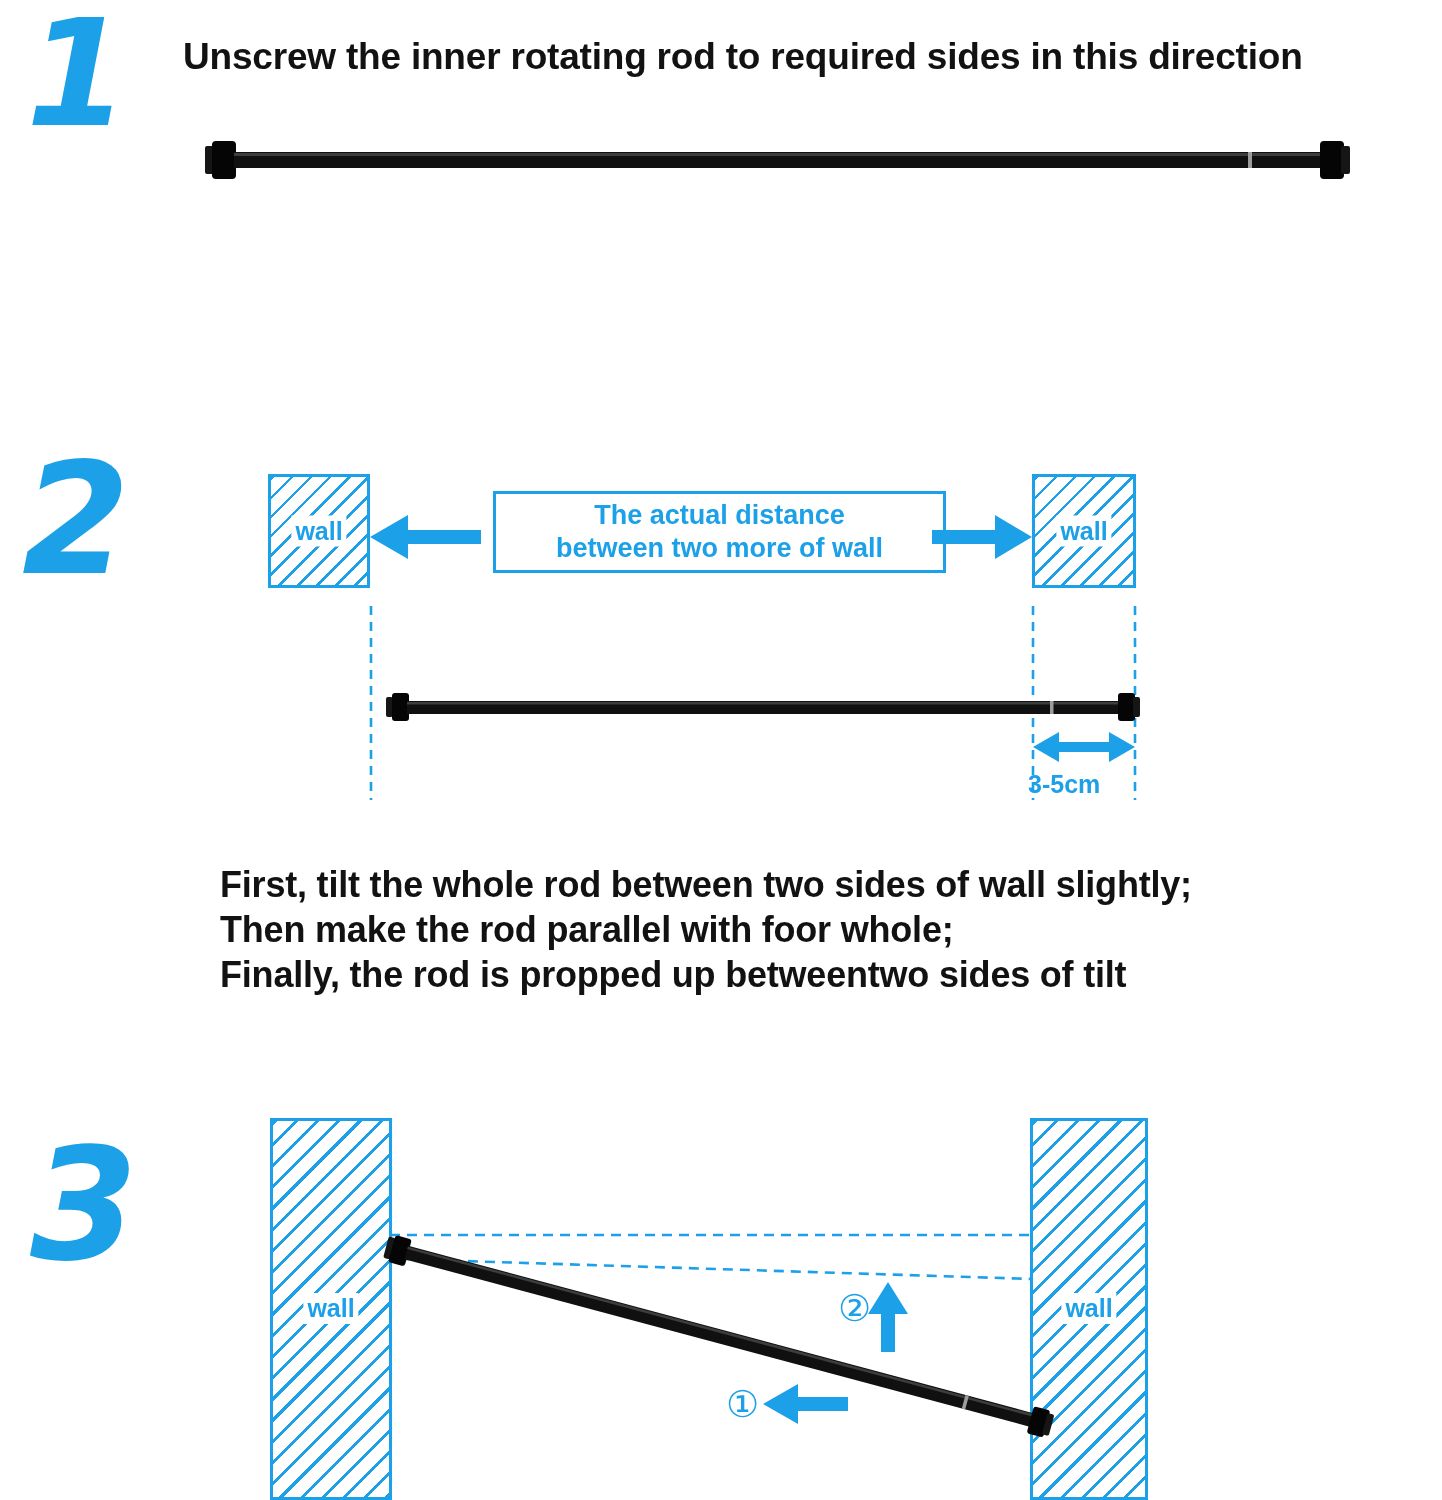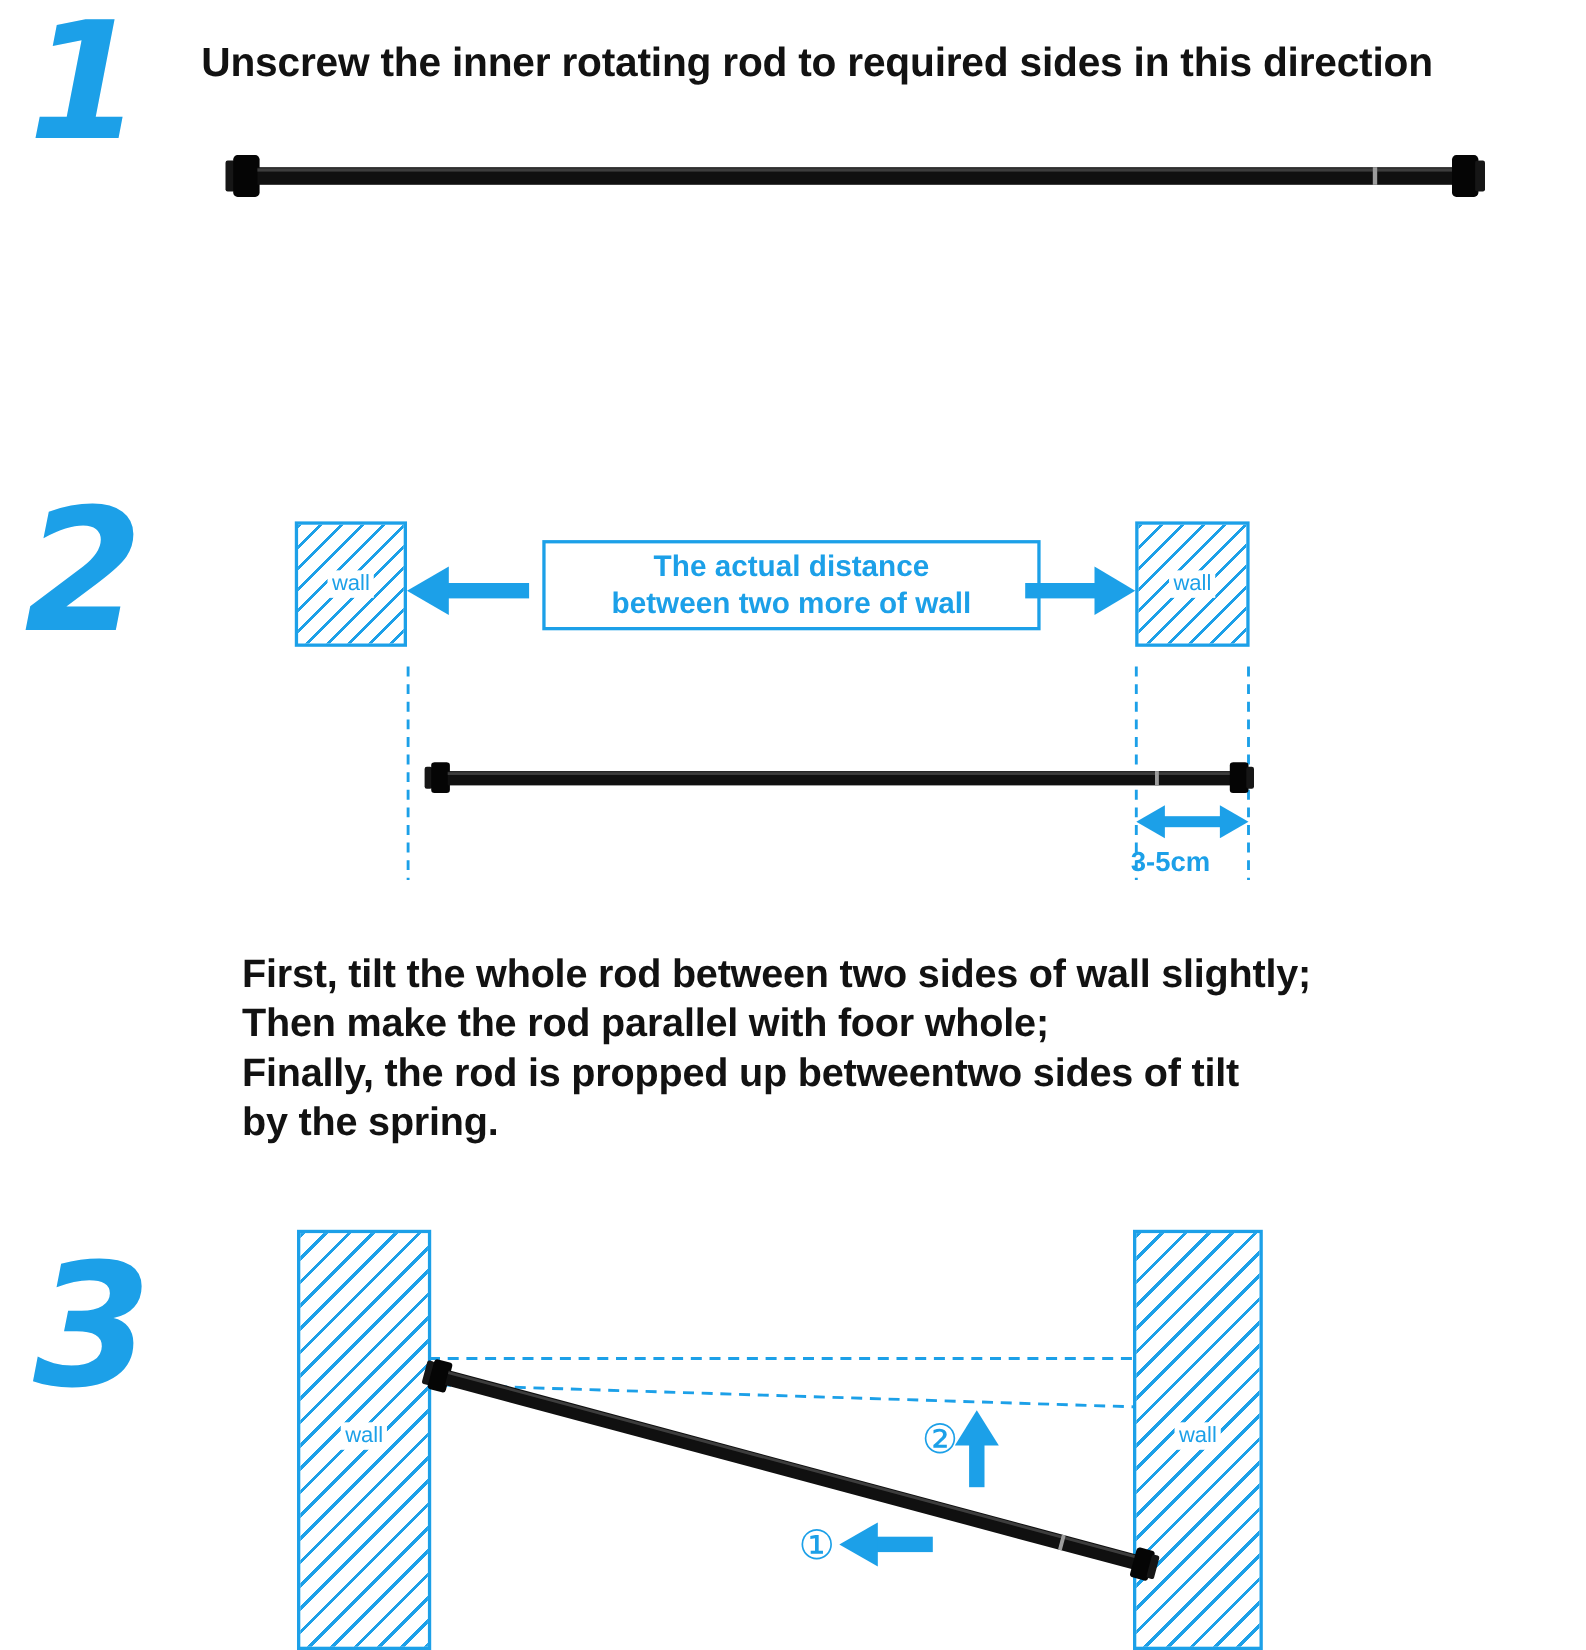--- a/index.html
+++ b/index.html
@@ -46,21 +46,21 @@
     position:absolute;
     border:3px solid var(--accent);
     background-color:#fff;
     background-image:repeating-linear-gradient(135deg,
       var(--accent) 0px, var(--accent) 3px,
       transparent 3px, transparent 15px);
   }
   .wall-label{
     position:absolute;left:50%;transform:translateX(-50%);
     background:#fff;padding:1px 4px;
-    color:var(--accent);font-weight:400;font-size:20px;
+    color:var(--accent);font-weight:700;font-size:25px;
     white-space:nowrap;
   }
   .wallbox .wall-label{top:50%;transform:translate(-50%,-50%);}
   .distance-box{
     position:absolute;
     border:3px solid var(--accent);
     background:#fff;
     display:flex;flex-direction:column;align-items:center;justify-content:center;
     color:var(--accent);font-weight:700;font-size:27px;line-height:33px;
     text-align:center;
@@ -152,21 +152,20 @@
       <polygon points="885,287 859,272 859,302"></polygon>
     </g>
   </svg>
 
   <div class="gap-label" style="left:1028px;top:770px;width:112px;">3-5cm</div>
 
   <div class="para" style="left:220px;top:862px;line-height:45px;">
     <span>First, tilt the whole rod between two sides of wall slightly;</span><br>
     <span>Then make the rod parallel with foor whole;</span><br>
     <span>Finally, the rod is propped up betweentwo sides of tilt</span><br>
-    <span>by the spring.</span>
   </div>
 
   <div class="stepnum" style="left:30px;top:1128px;font-size:155px;">3</div>
 
   <div class="wallcol" style="left:270px;top:1118px;width:122px;height:382px;">
     <span class="wall-label" style="top:172px;">wall</span>
   </div>
 
   <div class="wallcol" style="left:1030px;top:1118px;width:118px;height:382px;">
     <span class="wall-label" style="top:172px;">wall</span>

